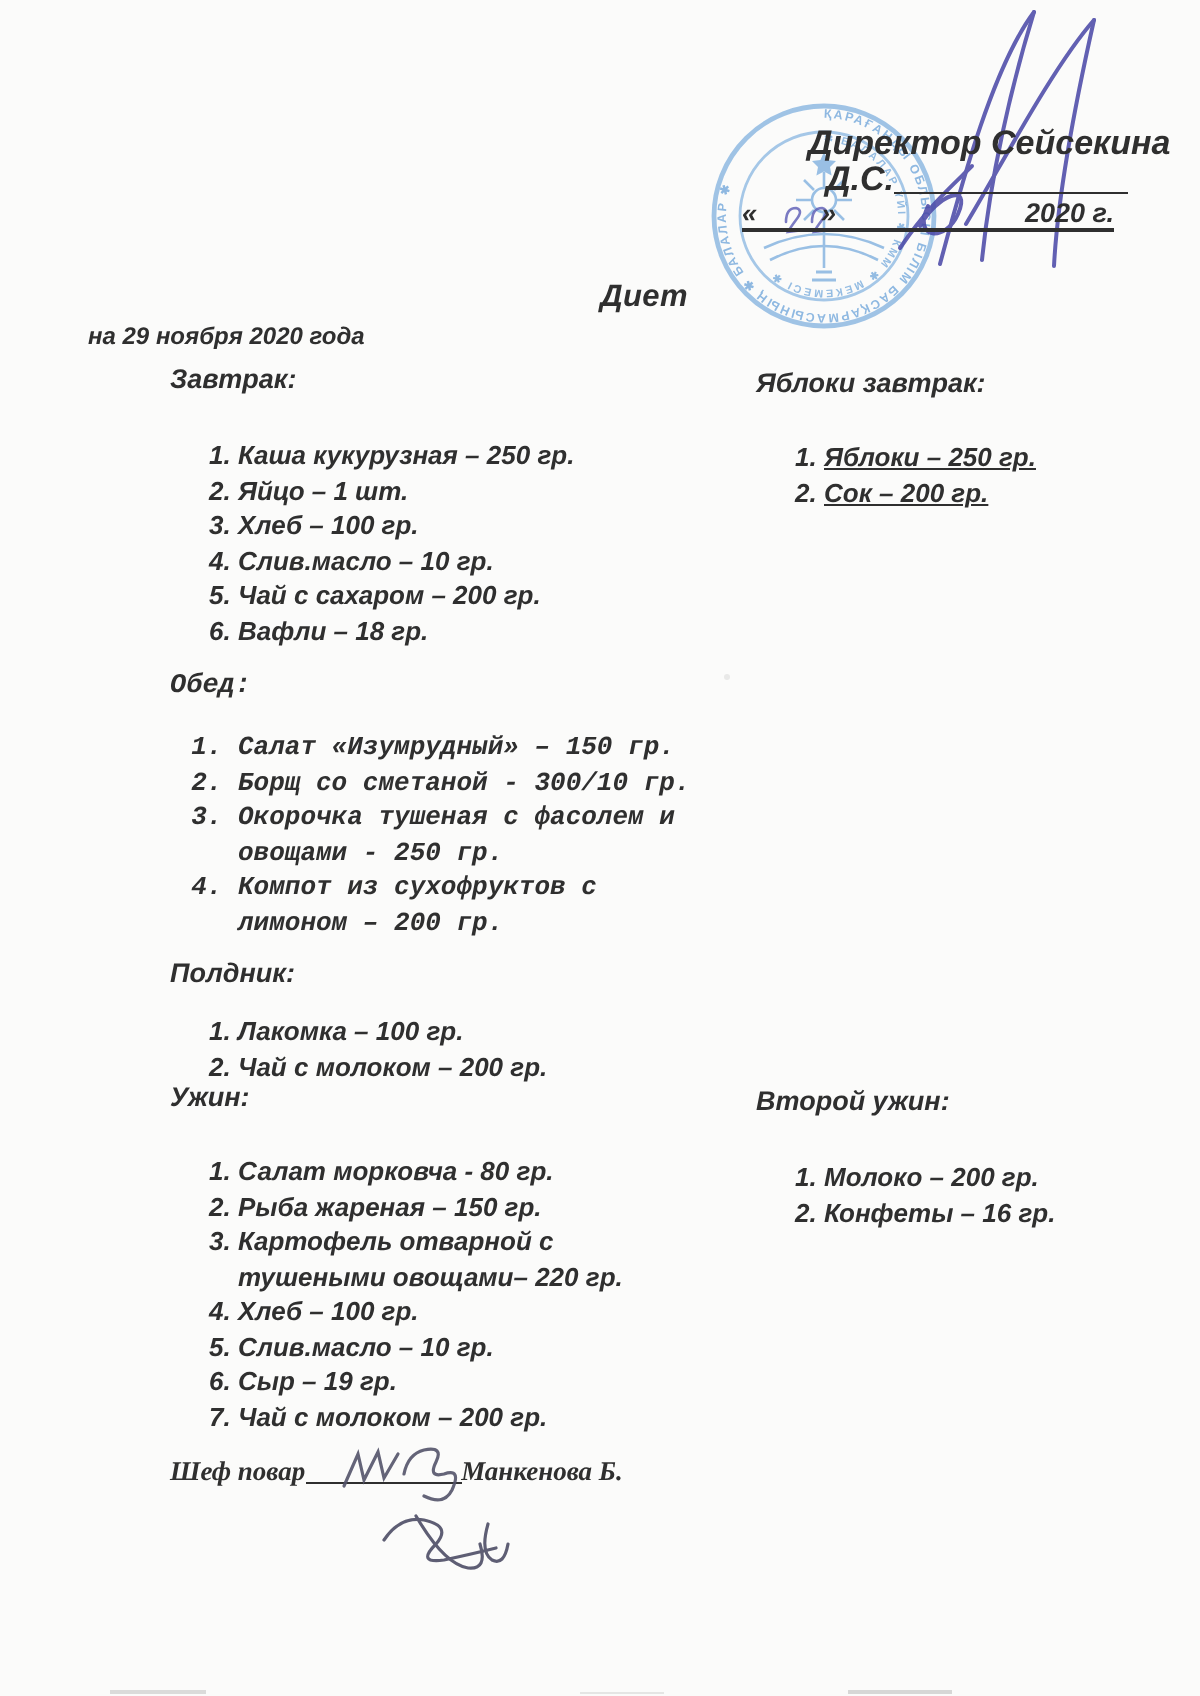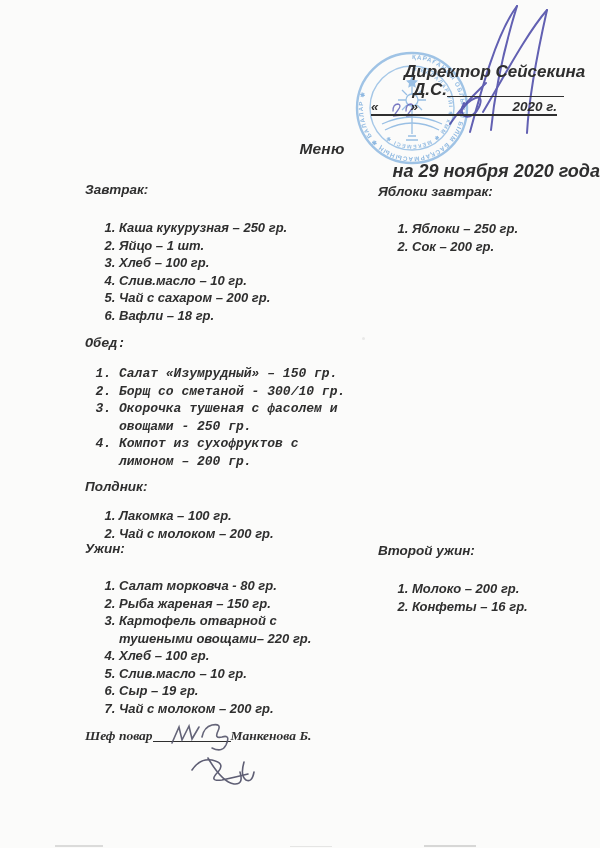--- a/index.html
+++ b/index.html
@@ -4,21 +4,21 @@
 <style>
   html,body{margin:0;padding:0;background:#e8e8e8;}
   .page{
     position:relative;width:600px;height:848px;margin:0 auto;
     background:#fbfbfa;overflow:hidden;
     font-family:"Liberation Sans",sans-serif;
     font-style:italic;font-weight:bold;color:#2f2f2f;
   }
   .abs{position:absolute;}
   .doc-title{font-size:15.5px;text-align:center;letter-spacing:.2px;}
-  .doc-subtitle{font-size:18px;text-align:right;}
+  .doc-subtitle{font-size:12px;text-align:left;}
   .sec-heading{font-size:13.5px;}
   .menu-list{margin:0;padding-left:34px;font-size:13px;line-height:17.5px;}
   .menu-list li{white-space:pre-line;}
   .blank{display:inline-block;border-bottom:1.8px solid #2f2f2f;height:12px;vertical-align:-2px;}
   .hdr-text{font-size:17px;line-height:17px;}
   .date-row{display:flex;align-items:flex-end;border-bottom:2px solid #2f2f2f;font-size:13.5px;}
   .date-row .sp{flex:1;}
   .footer-row{font-size:13.5px;}
   .stamp-svg{opacity:.85;filter:blur(.3px);}
   .smudge{position:absolute;background:#6a6a6a;}
@@ -75,38 +75,38 @@
     <span>Д.С.</span><span class="blank" style="width:117px;"></span>
   </div>
   <div class="abs date-row" style="left:371px;top:97px;width:186px;height:17px;">
     <span>«</span>
     <span style="width:32px;"></span>
     <span>»</span>
     <span class="sp"></span>
     <span>2020 г.</span>
   </div>
 
-  <div class="abs doc-title" style="left:44px;top:140px;width:556px;">Меню</div>
+  <div class="abs doc-title" style="left:44px;top:140px;width:556px;">Диет</div>
   <div class="abs doc-subtitle" style="left:44px;top:161px;width:556px;">на 29 ноября 2020 года</div>
 
   <div class="abs" style="left:85px;top:182px;width:280px;">
     <div class="sec-heading">Завтрак:</div>
     <ol class="menu-list" style="margin-top:22px;">
         <li>Каша кукурузная – 250 гр.</li>
         <li>Яйцо – 1 шт.</li>
         <li>Хлеб – 100 гр.</li>
         <li>Слив.масло – 10 гр.</li>
         <li>Чай с сахаром – 200 гр.</li>
         <li>Вафли – 18 гр.</li>
       </ol>
   </div>
 
   <div class="abs" style="left:378px;top:184px;width:200px;">
     <div class="sec-heading">Яблоки завтрак:</div>
-    <ol class="menu-list" style="margin-top:21px;">
+    <ol class="menu-list" style="margin-top:21px;text-decoration:underline;">
         <li>Яблоки – 250 гр.</li>
         <li>Сок – 200 гр.</li>
       </ol>
   </div>
 
   <div class="abs" style="left:85px;top:336px;width:300px;font-family:Liberation Mono, monospace;">
     <div class="sec-heading">Обед:</div>
     <ol class="menu-list" style="margin-top:14px;">
         <li>Салат «Изумрудный» – 150 гр.</li>
         <li>Борщ со сметаной - 300/10 гр.</li>

